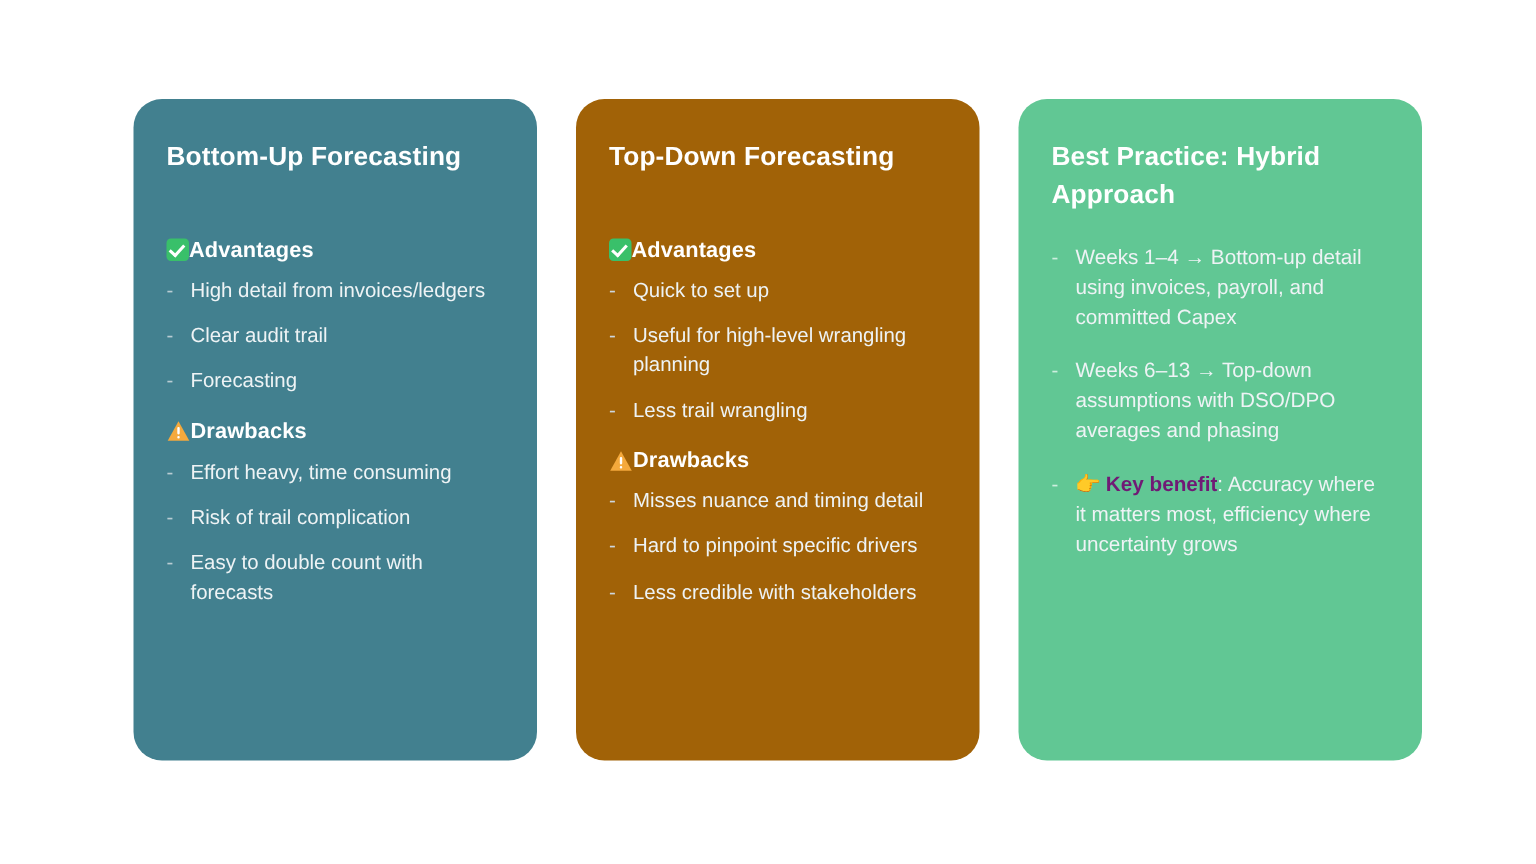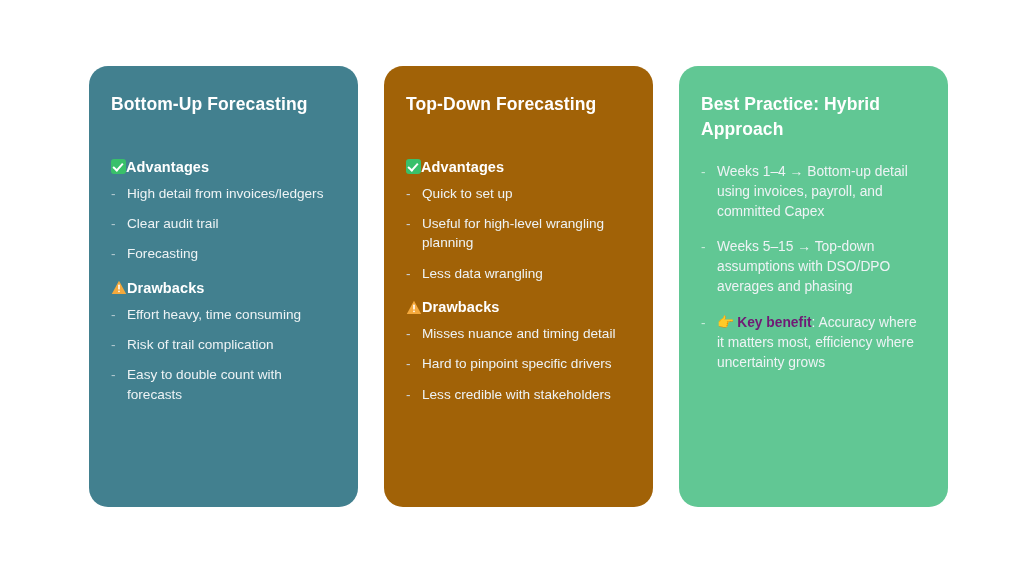--- a/index.html
+++ b/index.html
@@ -238,21 +238,21 @@
           <li class="bullet">
             <span class="bullet-dash">-</span>
             <span class="bullet-text">Quick to set up</span>
           </li>
           <li class="bullet">
             <span class="bullet-dash">-</span>
             <span class="bullet-text">Useful for high-level wrangling planning</span>
           </li>
           <li class="bullet">
             <span class="bullet-dash">-</span>
-            <span class="bullet-text">Less data wrangling</span>
+            <span class="bullet-text">Less trail wrangling</span>
           </li>
         </ul>
       </div>
 
       <div class="section">
         <div class="section-head">
           <svg class="icon-warning" viewBox="0 0 16 15">
             <path d="M8 0.8 L15.2 13.9 L0.8 13.9 Z" fill="#f5a93c"></path>
             <rect x="7.2" y="4.6" width="1.6" height="5" rx="0.7" fill="#ffffff"></rect>
             <rect x="7.2" y="10.6" width="1.6" height="1.7" rx="0.7" fill="#ffffff"></rect>
@@ -280,21 +280,21 @@
       <div class="card-title">Best Practice: Hybrid Approach</div>
 
       <div class="section">
         <ul class="bullets">
           <li class="bullet">
             <span class="bullet-dash">-</span>
             <span class="bullet-text">Weeks 1–4 → Bottom-up detail using invoices, payroll, and committed Capex</span>
           </li>
           <li class="bullet">
             <span class="bullet-dash">-</span>
-            <span class="bullet-text">Weeks 5–15 → Top-down assumptions with DSO/DPO averages and phasing</span>
+            <span class="bullet-text">Weeks 6–13 → Top-down assumptions with DSO/DPO averages and phasing</span>
           </li>
           <li class="bullet">
             <span class="bullet-dash">-</span>
             <span class="bullet-text"><span class="emoji-point">👉</span><b>Key benefit</b><span>: Accuracy where it matters most, efficiency where uncertainty grows</span></span>
           </li>
         </ul>
       </div>
     </div>
 
   </div>

